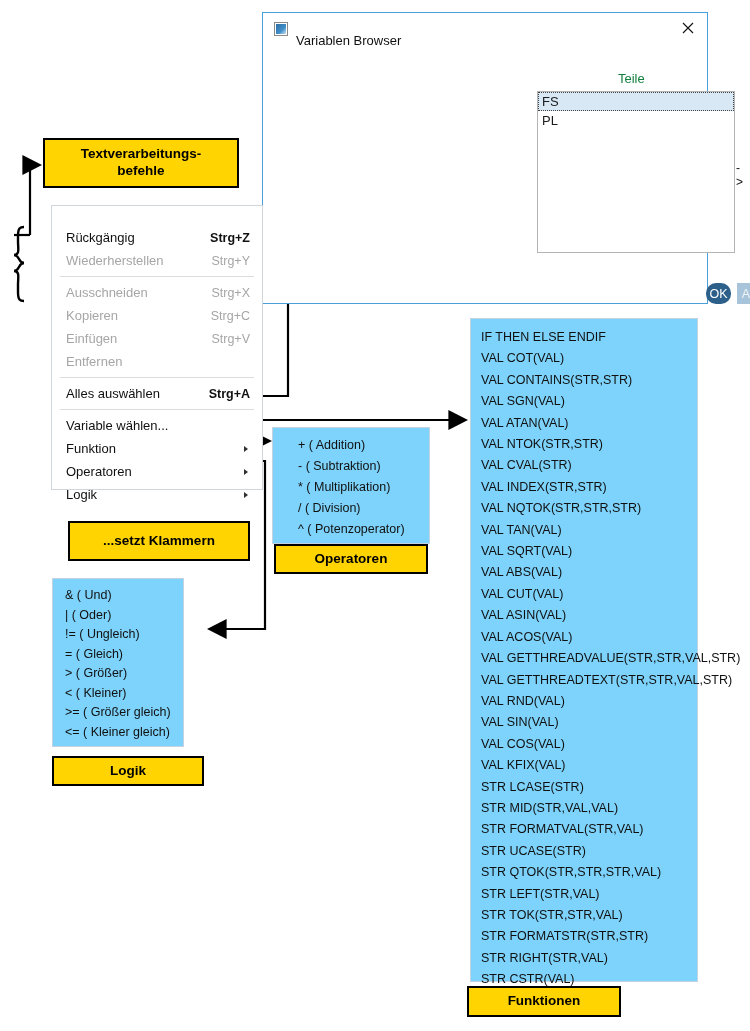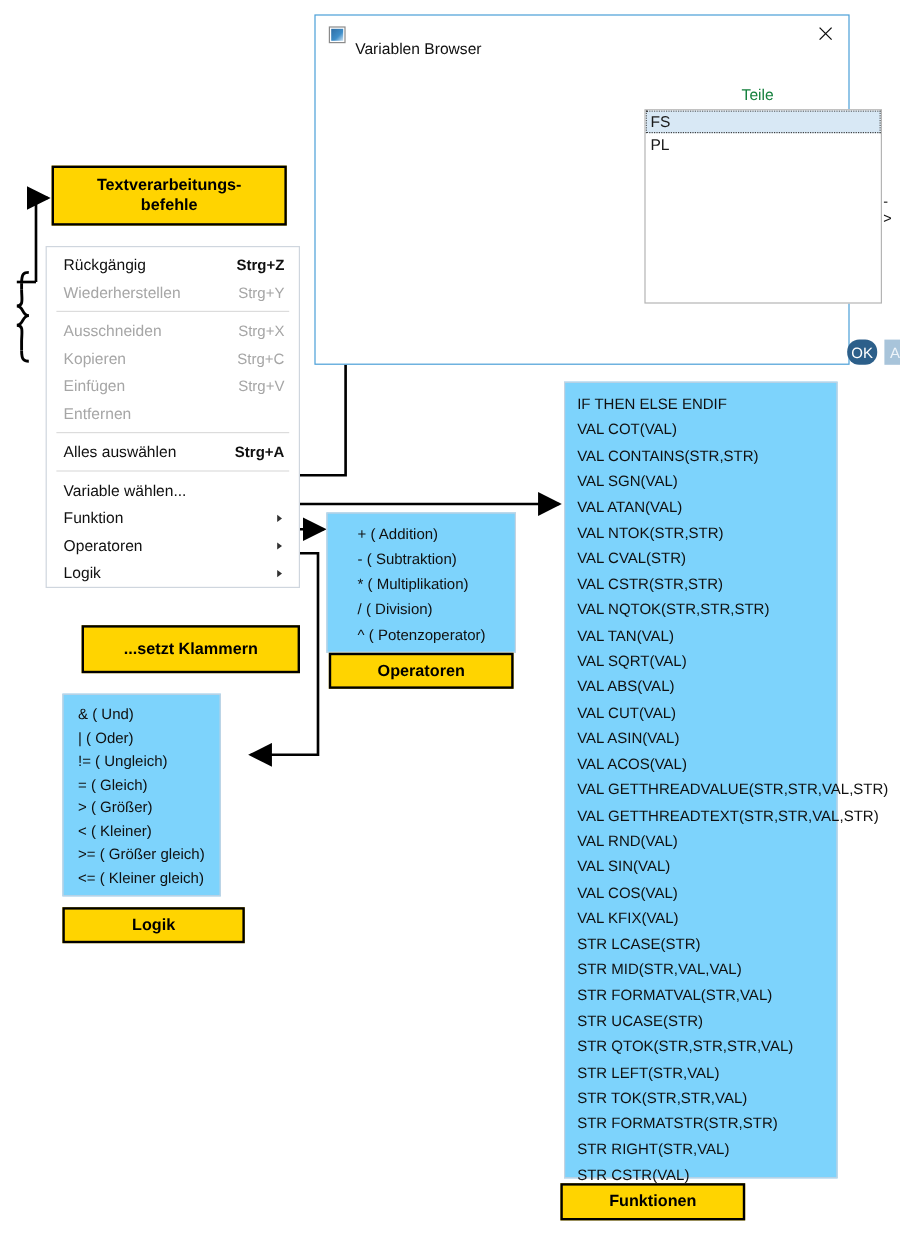--- a/index.html
+++ b/index.html
@@ -25,21 +25,21 @@
   #list-teile .li.sel{background:#d8e8f5;outline:1px dotted #404040;outline-offset:-1px;}
 
   #transfer-arrow{left:473px;top:148px;font-size:12px;color:#101010;}
 
   .dlg-btn{position:absolute;top:270px;height:21px;display:flex;align-items:center;justify-content:center;
            font-size:12.5px;box-sizing:border-box;cursor:pointer;}
   #btn-ok{left:443px;width:25px;background:#2c5f8a;color:#ffffff;border-radius:10px;}
   #btn-cancel{left:474px;width:56px;background:#a8c4da;color:#eef4f9;}
 
   
-  #ctxmenu{left:38px;top:205px;width:212px;height:285px;background:#ffffff;border:1px solid #cfd6de;box-sizing:border-box;padding:3px 0;}
+  #ctxmenu{left:51px;top:205px;width:212px;height:285px;background:#ffffff;border:1px solid #cfd6de;box-sizing:border-box;padding:20px 0;}
   .mi{position:relative;height:23px;display:flex;align-items:center;font-size:13px;padding:0 10px 0 14px;white-space:nowrap;}
   .mi .lbl{flex:0 0 auto;}
   .mi .acc{position:absolute;right:12px;font-size:12.5px;}
   .mi.on{color:#101010;} .mi.on .acc{color:#101010;font-weight:bold;}
   .mi.off{color:#a6a6a6;} .mi.off .acc{color:#a6a6a6;}
   .mi .sub{position:absolute;right:14px;width:0;height:0;border-left:4px solid #303030;border-top:3.5px solid transparent;border-bottom:3.5px solid transparent;}
   .msep{height:1px;background:#dcdcdc;margin:4px 8px;}
 
   
   .wbox{position:absolute;background:#7dd3fc;border:1px solid #c5d3e0;box-sizing:border-box;}
@@ -187,21 +187,21 @@
   </div>
 
 <div class="wbox" id="fn-box">
     <div class="row">IF THEN ELSE ENDIF</div>
     <div class="row">VAL COT(VAL)</div>
     <div class="row">VAL CONTAINS(STR,STR)</div>
     <div class="row">VAL SGN(VAL)</div>
     <div class="row">VAL ATAN(VAL)</div>
     <div class="row">VAL NTOK(STR,STR)</div>
     <div class="row">VAL CVAL(STR)</div>
-    <div class="row">VAL CSTR(STR,STR)</div>
+    <div class="row">VAL INDEX(STR,STR)</div>
     <div class="row">VAL NQTOK(STR,STR,STR)</div>
     <div class="row">VAL TAN(VAL)</div>
     <div class="row">VAL SQRT(VAL)</div>
     <div class="row">VAL ABS(VAL)</div>
     <div class="row">VAL CUT(VAL)</div>
     <div class="row">VAL ASIN(VAL)</div>
     <div class="row">VAL ACOS(VAL)</div>
     <div class="row">VAL GETTHREADVALUE(STR,STR,VAL,STR)</div>
     <div class="row">VAL GETTHREADTEXT(STR,STR,VAL,STR)</div>
     <div class="row">VAL RND(VAL)</div>

